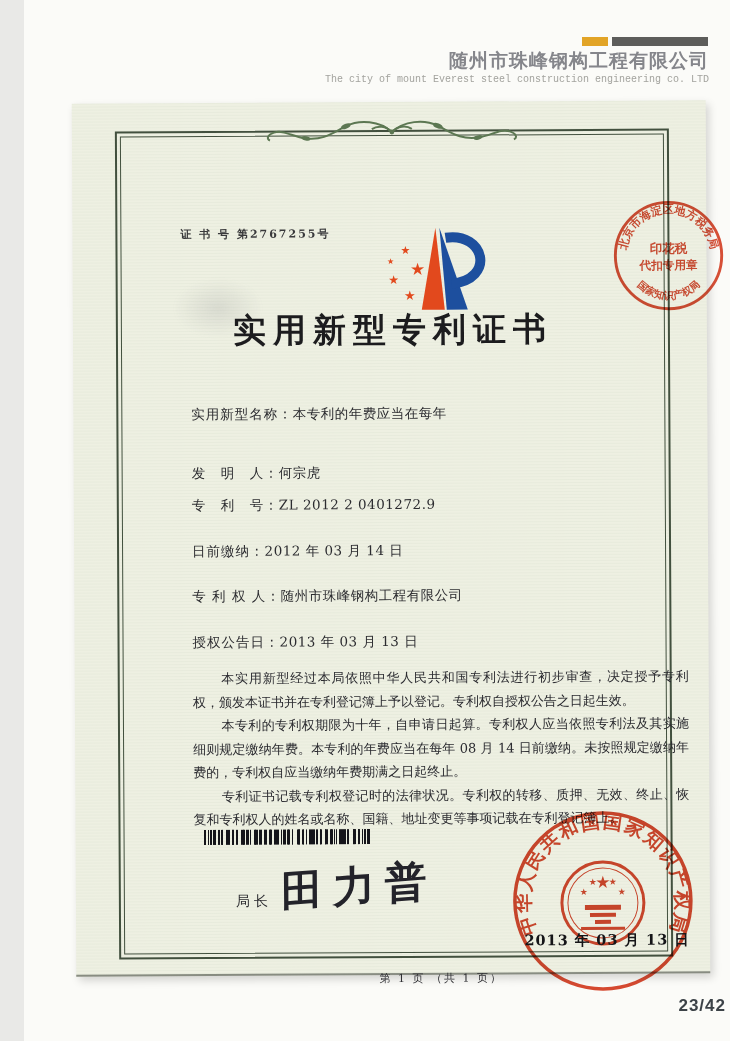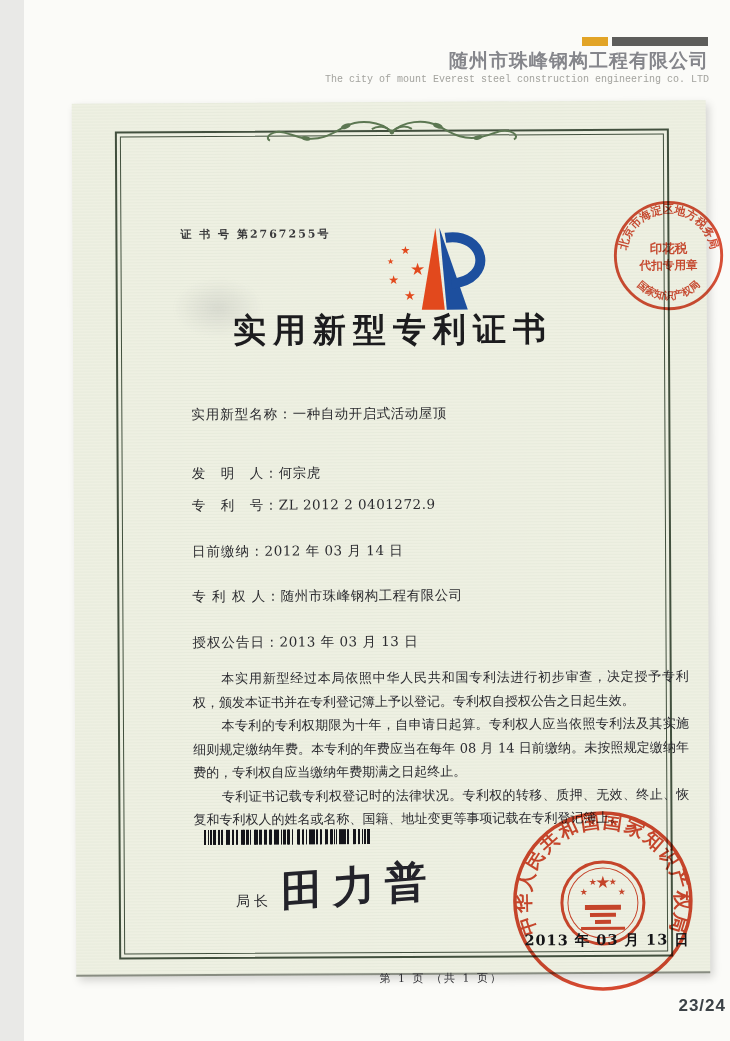--- a/index.html
+++ b/index.html
@@ -151,21 +151,21 @@
         </text>
         <text font-size="10.5" fill="#d23b20" font-weight="bold">
           <textPath href="#taxArcBottom" startOffset="50%" text-anchor="middle">国家知识产权局</textPath>
         </text>
         <text x="60" y="57" font-size="13" fill="#d23b20" font-weight="bold" text-anchor="middle">印花税</text>
         <text x="60" y="74" font-size="12" fill="#d23b20" font-weight="bold" text-anchor="middle">代扣专用章</text>
       </svg>
 
       <div class="cert-title">实用新型专利证书</div>
 
-      <div class="field-row f0"><span class="lbl">实用新型名称：</span><span class="val">一种自动开启式活动屋顶</span></div>
+      <div class="field-row f0"><span class="lbl">实用新型名称：</span><span class="val">本专利的年费应当在每年</span></div>
       <div class="field-row f1"><span class="lbl">发　明　人：</span><span class="val">何宗虎</span></div>
       <div class="field-row f2"><span class="lbl">专　利　号：</span><span class="val">ZL 2012 2 0401272.9</span></div>
       <div class="field-row f3"><span class="lbl">日前缴纳：</span><span class="val">2012 年 03 月 14 日</span></div>
       <div class="field-row f4"><span class="lbl">专 利 权 人：</span><span class="val">随州市珠峰钢构工程有限公司</span></div>
       <div class="field-row f5"><span class="lbl">授权公告日：</span><span class="val">2013 年 03 月 13 日</span></div>
 
       <div class="body-text">
         <p>本实用新型经过本局依照中华人民共和国专利法进行初步审查，决定授予专利权，颁发本证书并在专利登记簿上予以登记。专利权自授权公告之日起生效。</p>
         <p>本专利的专利权期限为十年，自申请日起算。专利权人应当依照专利法及其实施细则规定缴纳年费。本专利的年费应当在每年 08 月 14 日前缴纳。未按照规定缴纳年费的，专利权自应当缴纳年费期满之日起终止。</p>
         <p>专利证书记载专利权登记时的法律状况。专利权的转移、质押、无效、终止、恢复和专利权人的姓名或名称、国籍、地址变更等事项记载在专利登记簿上。</p>
@@ -197,14 +197,14 @@
           <rect x="84" y="111" width="16" height="4" stroke="none"></rect>
           <rect x="70" y="118" width="44" height="3" stroke="none"></rect>
         </g>
       </svg>
       <div class="seal-date">2013 年 03 月 13 日</div>
 
       <div class="page-footer">第 1 页 （共 1 页）</div>
     </div>
   </div>
 
-  <div class="corner-label">23/24</div>
+  <div class="corner-label">23/42</div>
 </div>
 
 </body></html>

